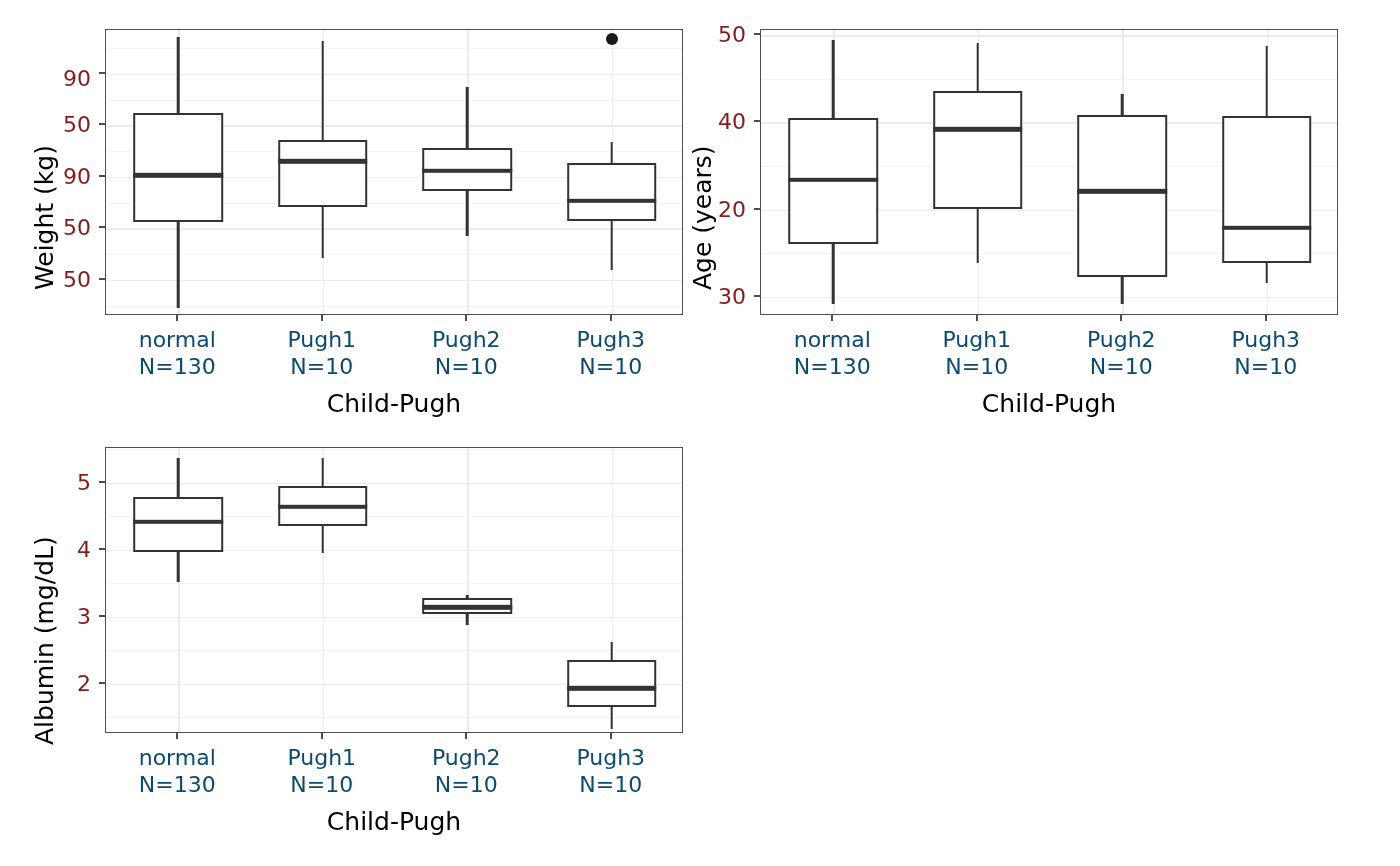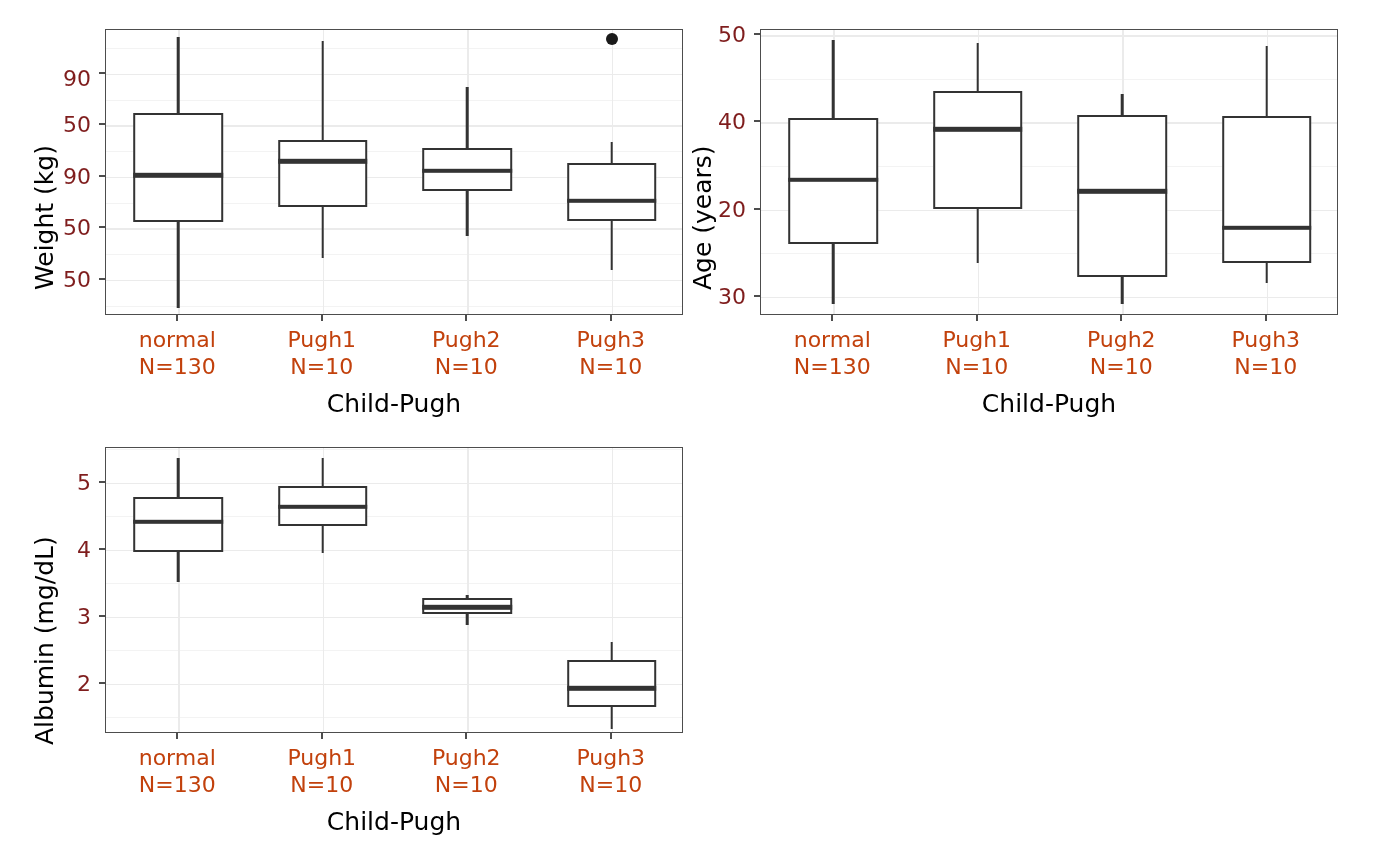--- a/index.html
+++ b/index.html
@@ -110,21 +110,21 @@
   .xtickmark {
     position: absolute;
     width: 2px; height: 6px;
     background: #4d4d4d;
     transform: translateX(-50%);
   }
   .xtick {
     position: absolute;
     text-align: center;
     font-size: 22px;
-    color: #c2410c;
+    color: #0c4a6e;
     transform: translateX(-50%);
     line-height: 1.22;
     white-space: nowrap;
   }
   .xtick .n { display: block; }
   .xtitle {
     position: absolute;
     text-align: center;
     font-size: 25px;
     color: #000000;

